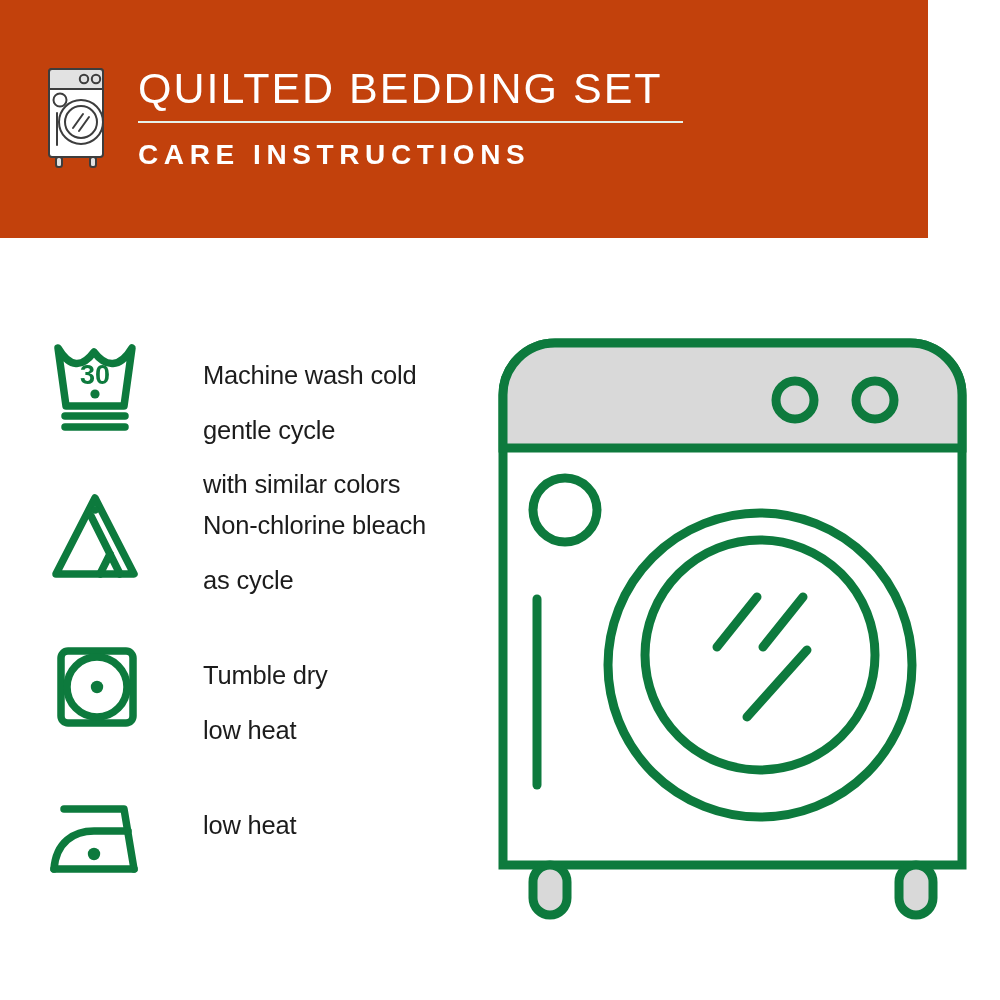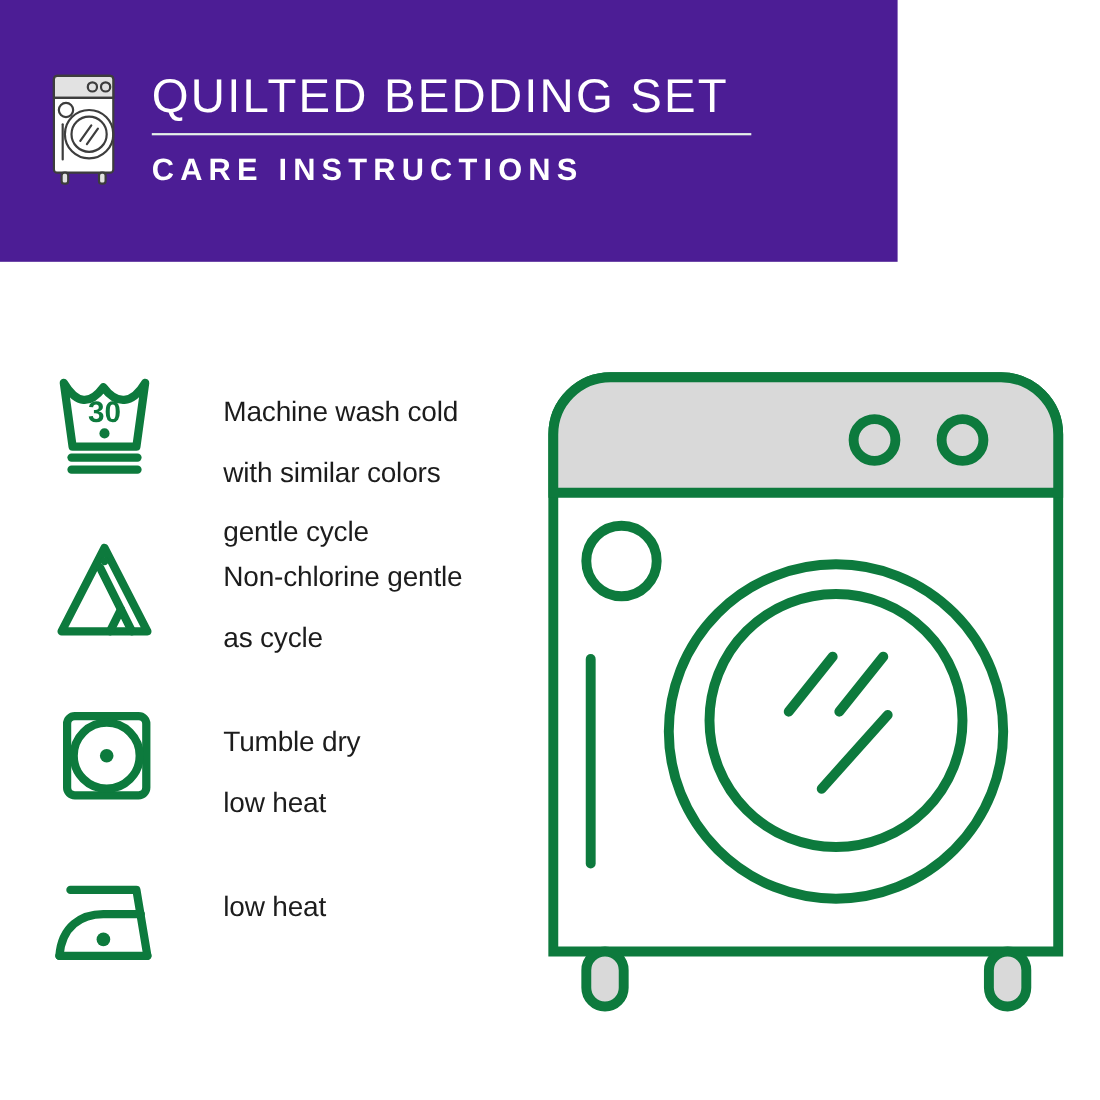--- a/index.html
+++ b/index.html
@@ -19,23 +19,23 @@
     height: 1000px;
     background: #ffffff;
     overflow: hidden;
   }
 
   
   .header {
     position: absolute;
     left: 0;
     top: 0;
-    width: 816px;
+    width: 928px;
     height: 238px;
-    background: #4c1d95;
+    background: #c2410c;
     box-sizing: border-box;
   }
 
   .header-inner {
     position: absolute;
     left: 44px;
     top: 62px;
     display: flex;
     align-items: flex-start;
   }
@@ -178,40 +178,40 @@
 
             <line x1="17" y1="80" x2="77" y2="80"></line>
             <line x1="17" y1="91" x2="77" y2="91"></line>
           </g>
           <text x="47" y="48" text-anchor="middle" font-family="'Liberation Sans', sans-serif" font-size="27" font-weight="700" fill="#0d7a3d">30</text>
           <circle cx="47" cy="58" r="4.6" fill="#0d7a3d"></circle>
         </svg>
       </div>
       <div class="care-text">
         <span>Machine wash cold</span>
+        <span>gentle cycle</span>
         <span>with similar colors</span>
-        <span>gentle cycle</span>
       </div>
     </div>
 
     <div class="care-row">
       <div class="care-symbol">
         <svg width="108" height="100" viewBox="0 0 108 100">
           <g fill="none" stroke="#0d7a3d" stroke-width="7.5" stroke-linecap="round" stroke-linejoin="round">
 
             <path d="M47 12 L 86 88 L 8 88 Z"></path>
 
             <line x1="47" y1="24" x2="47" y2="24"></line>
             <line x1="43" y1="30" x2="72" y2="88"></line>
             <line x1="62" y1="68" x2="52" y2="88"></line>
           </g>
         </svg>
       </div>
       <div class="care-text">
-        <span>Non-chlorine gentle</span>
+        <span>Non-chlorine bleach</span>
         <span>as cycle</span>
       </div>
     </div>
 
     <div class="care-row">
       <div class="care-symbol">
         <svg width="108" height="100" viewBox="0 0 108 100">
           <g fill="none" stroke="#0d7a3d" stroke-width="7.5" stroke-linejoin="round">
             <rect x="13" y="15" width="72" height="72" rx="7"></rect>
             <circle cx="49" cy="51" r="30"></circle>

